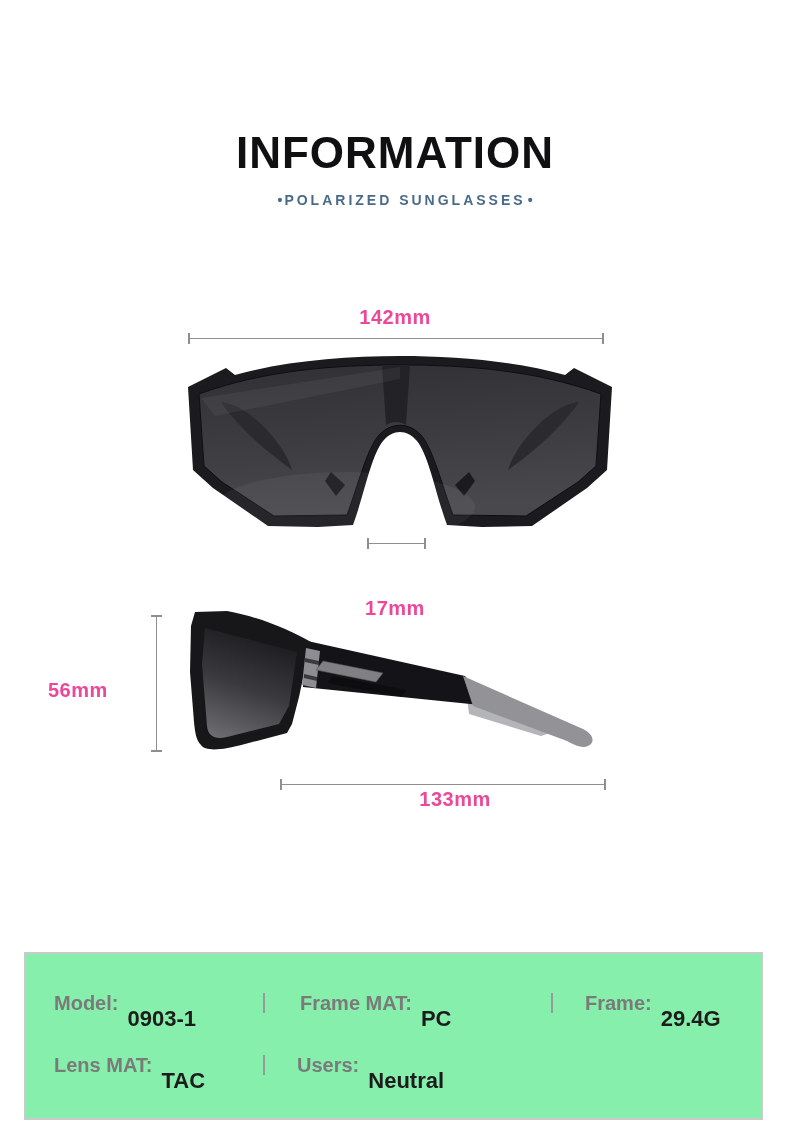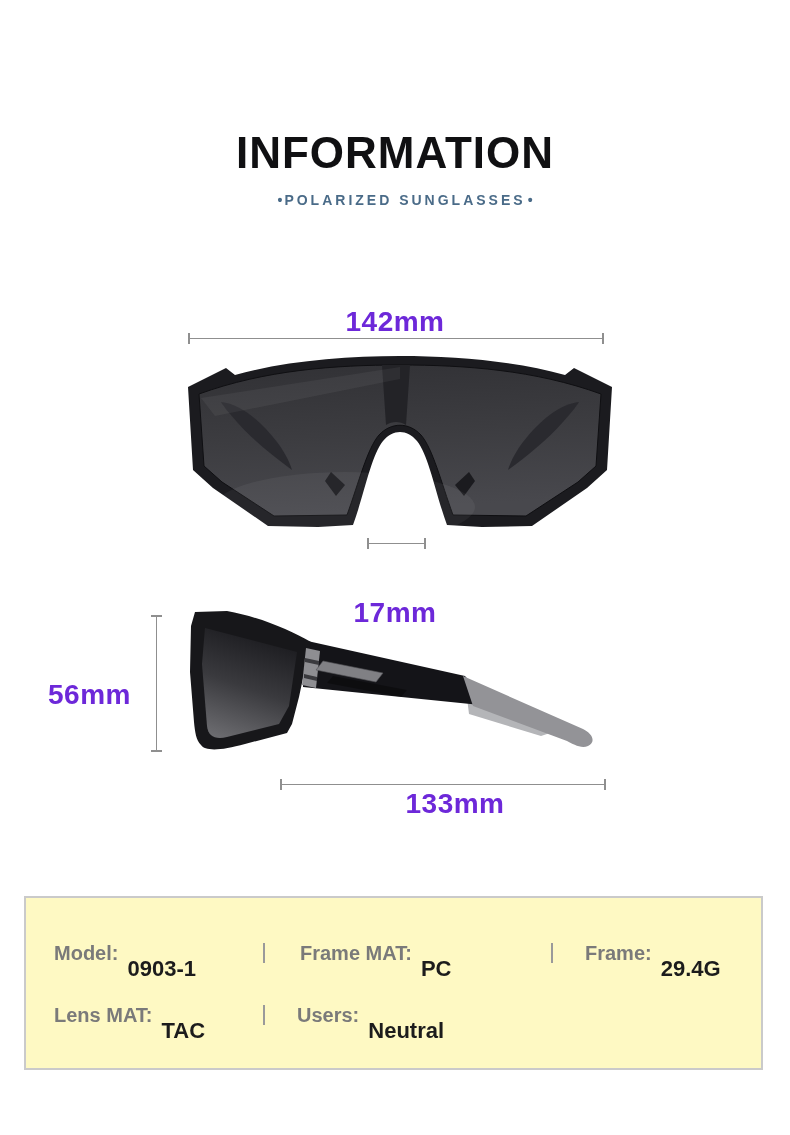--- a/index.html
+++ b/index.html
@@ -8,37 +8,37 @@
   .abs{position:absolute;}
 
   
   .title{left:0;right:0;top:130px;text-align:center;font-size:44px;font-weight:800;
          color:#101012;letter-spacing:1px;line-height:1.05;}
   .subtitle{left:0;right:0;top:192px;text-align:center;font-size:14px;font-weight:700;
             color:#4a6b88;letter-spacing:3px;margin-left:20px;}
   .subtitle .dot{letter-spacing:0;padding:0 2px;}
 
   
-  .dim-label{font-size:28px;font-weight:700;color:#6d28d9;letter-spacing:0.5px;}
+  .dim-label{font-size:20px;font-weight:700;color:#ec4899;letter-spacing:0.5px;}
 
   
   .hline{height:11px;border-left:2px solid #8f8f8f;border-right:2px solid #8f8f8f;}
   .hline::before{content:"";position:absolute;left:0;right:0;top:4.5px;border-top:1.5px solid #8f8f8f;}
 
   
   .vline{width:11px;border-top:2px solid #8f8f8f;border-bottom:2px solid #8f8f8f;}
   .vline::before{content:"";position:absolute;top:0;bottom:0;left:4.5px;border-left:1.5px solid #8f8f8f;}
 
   
   .note{left:0;right:0;top:866px;text-align:center;font-size:15px;color:#7e7e7e;
         letter-spacing:0.6px;font-weight:500;}
 
   
-  .spec-box{left:24px;top:896px;width:735px;height:146px;border:2px solid #cacaca;
-            background:#fef9c3;padding-top:24px;box-sizing:content-box;}
+  .spec-box{left:24px;top:952px;width:735px;height:146px;border:2px solid #cacaca;
+            background:#86efac;padding-top:18px;box-sizing:content-box;}
   .spec-row{display:flex;height:62px;align-items:center;}
   .spec-cell{display:flex;align-items:baseline;position:relative;height:100%;
              box-sizing:border-box;align-items:center;}
   .spec-cell.c1{width:237px;padding-left:28px;}
   .spec-cell.c2{width:288px;padding-left:37px;}
   .spec-cell.c3{width:210px;padding-left:34px;}
   .spec-cell.divid::before{content:"";position:absolute;left:0;top:50%;transform:translateY(-50%);
                            width:1.5px;height:20px;background:#9a9a9a;}
   .spec-lab{font-size:20px;font-weight:700;color:#7a7a7a;margin-right:9px;white-space:nowrap;}
   .spec-val{font-size:22px;font-weight:800;color:#1c1c1c;white-space:nowrap;margin-top:32px;}

